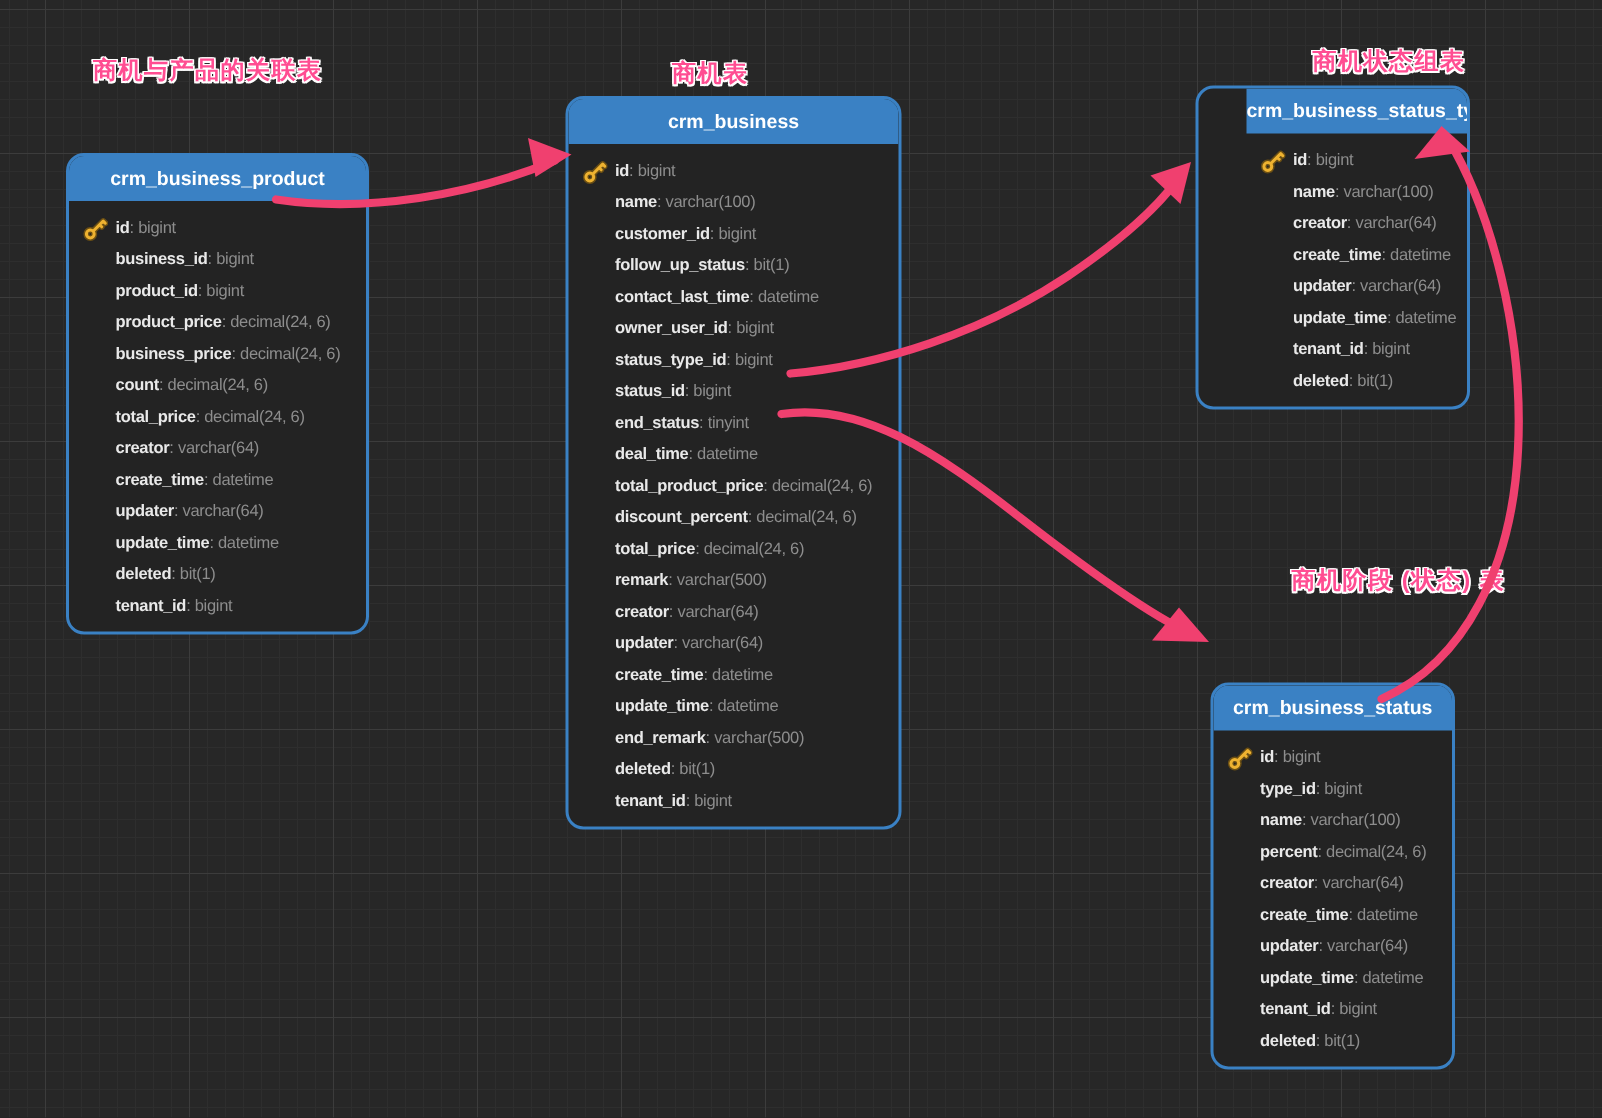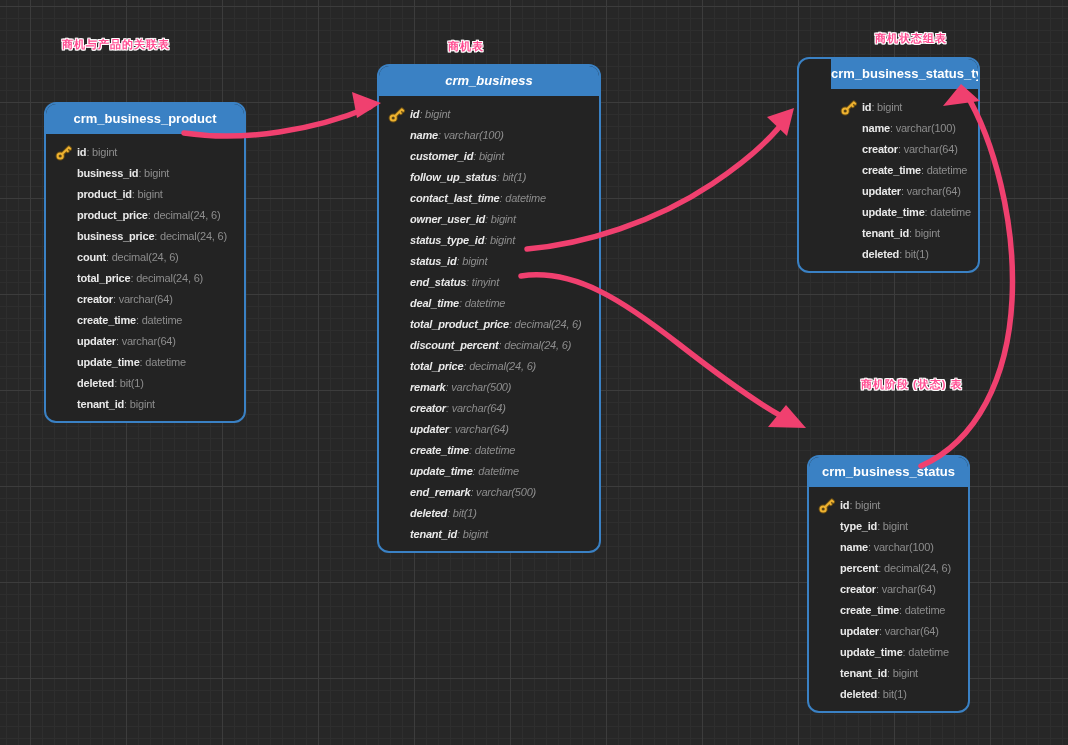--- a/index.html
+++ b/index.html
@@ -64,21 +64,21 @@
   .field-type::before { content: ": "; }
   .key-icon {
     position: absolute;
     left: 9px; top: 2px;
     width: 17px; height: 17px;
     display: inline-block;
   }
   .annotation {
     position: absolute;
     z-index: 20;
-    font-size: 11px;
+    font-size: 16px;
     font-weight: bold;
     color: #ff4d92;
     letter-spacing: 1px;
     white-space: nowrap;
     text-shadow:
       -1px -1px 0 #ffffff, 1px -1px 0 #ffffff,
       -1px  1px 0 #ffffff, 1px  1px 0 #ffffff,
        0   -1px 0 #ffffff, 0    1px 0 #ffffff,
       -1px  0   0 #ffffff, 1px  0   0 #ffffff;
   }
@@ -110,21 +110,21 @@
           <div class="field-row"><span class="field-name">total_price</span><span class="field-type">decimal(24, 6)</span></div>
           <div class="field-row"><span class="field-name">creator</span><span class="field-type">varchar(64)</span></div>
           <div class="field-row"><span class="field-name">create_time</span><span class="field-type">datetime</span></div>
           <div class="field-row"><span class="field-name">updater</span><span class="field-type">varchar(64)</span></div>
           <div class="field-row"><span class="field-name">update_time</span><span class="field-type">datetime</span></div>
           <div class="field-row"><span class="field-name">deleted</span><span class="field-type">bit(1)</span></div>
           <div class="field-row"><span class="field-name">tenant_id</span><span class="field-type">bigint</span></div>
         </div>
       </div>
       <div class="annotation" style="left: 448px; top: 39px;">商机表</div>
-      <div class="db-table" style="left: 377px; top: 64px; width: 224px; font-style: italic;">
+      <div class="db-table" style="left: 377px; top: 64px; width: 224px;">
         <div class="table-header">crm_business</div>
         <div class="table-body">
           <div class="field-row"><span class="key-icon"><svg width="17" height="17" viewBox="0 0 17 17">
                 <g fill="none" stroke="#6b4f14" stroke-width="4" stroke-linecap="round">
                   <circle cx="5.2" cy="12" r="2.6"></circle>
                   <path d="M7.4 9.8 L13.8 3.4 M13.8 3.4 L15.2 4.8 M11.4 5.8 L12.8 7.2"></path>
                 </g>
                 <g fill="none" stroke="#eeb230" stroke-width="2" stroke-linecap="round">
                   <circle cx="5.2" cy="12" r="2.6"></circle>
                   <path d="M7.4 9.8 L13.8 3.4 M13.8 3.4 L15.2 4.8 M11.4 5.8 L12.8 7.2"></path>

